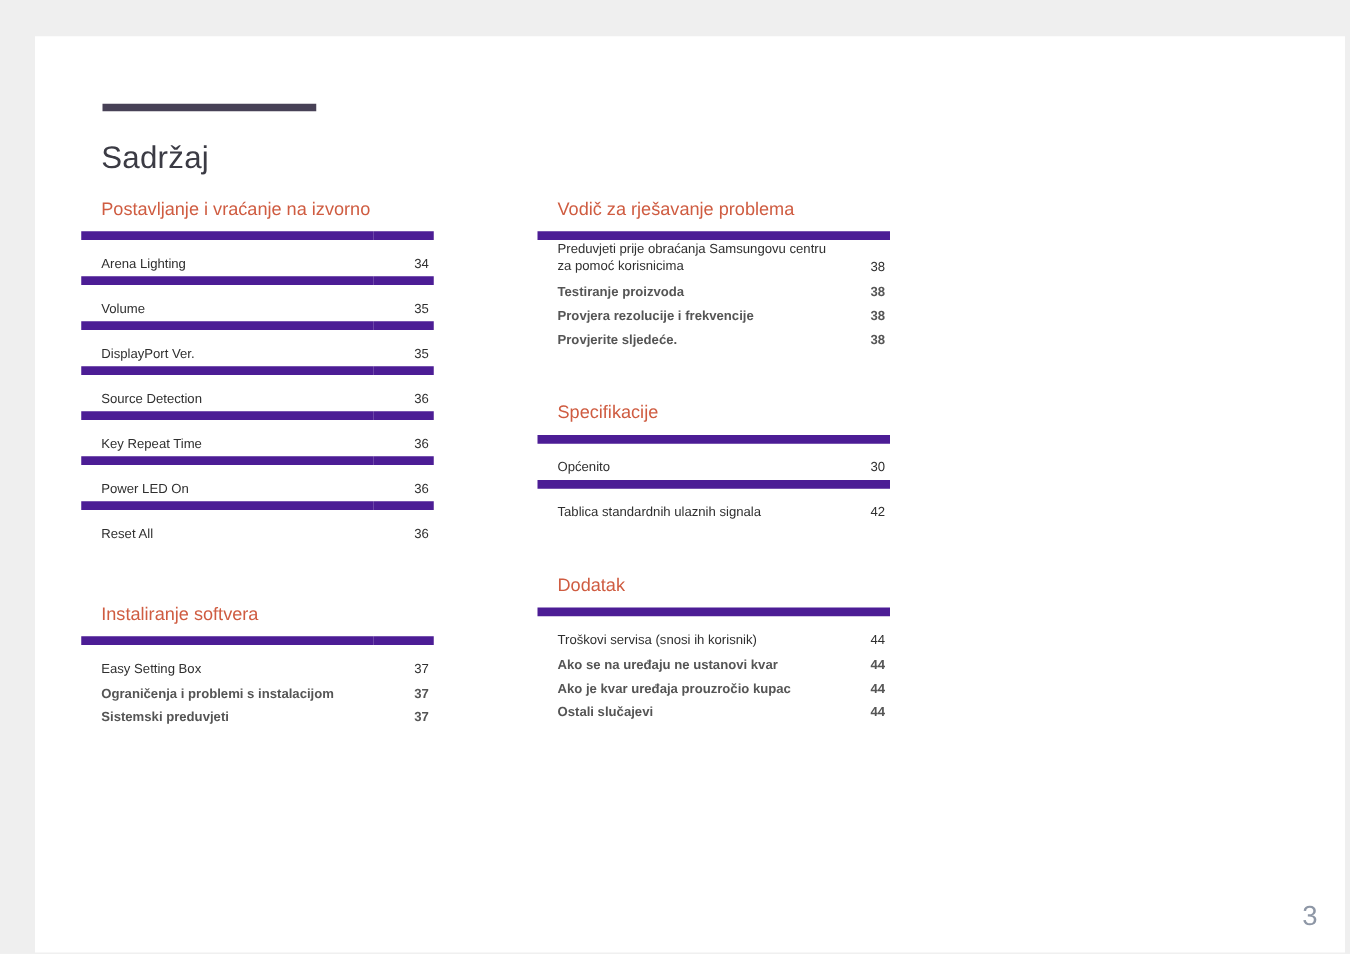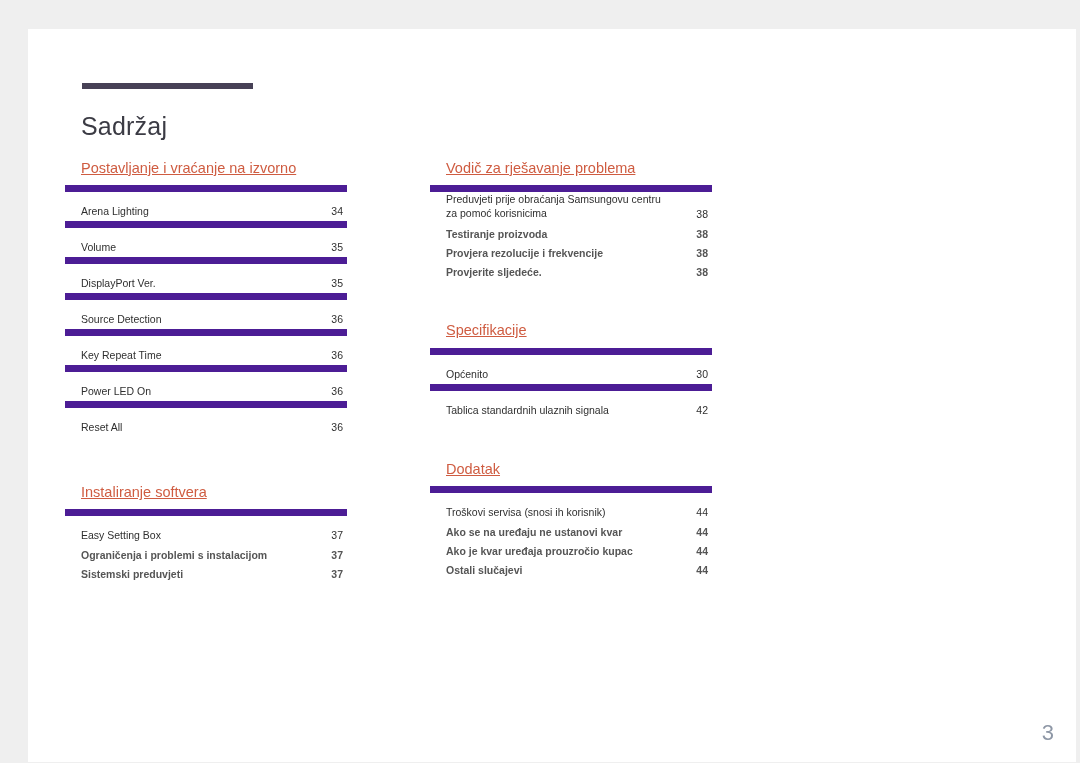--- a/index.html
+++ b/index.html
@@ -56,21 +56,20 @@
 
   .section { margin-bottom: 0; }
 
   .section-title {
     color: #cf5c41;
     font-size: 14.5px;
     font-weight: 400;
     line-height: 1.25;
     padding: 0 0 0 16px;
     white-space: nowrap;
-    text-decoration: underline;
   }
 
   .toc-table {
     width: 100%;
     border-collapse: collapse;
     margin-top: 8px;
     table-layout: fixed;
   }
   .toc-table td {
     padding: 0;

